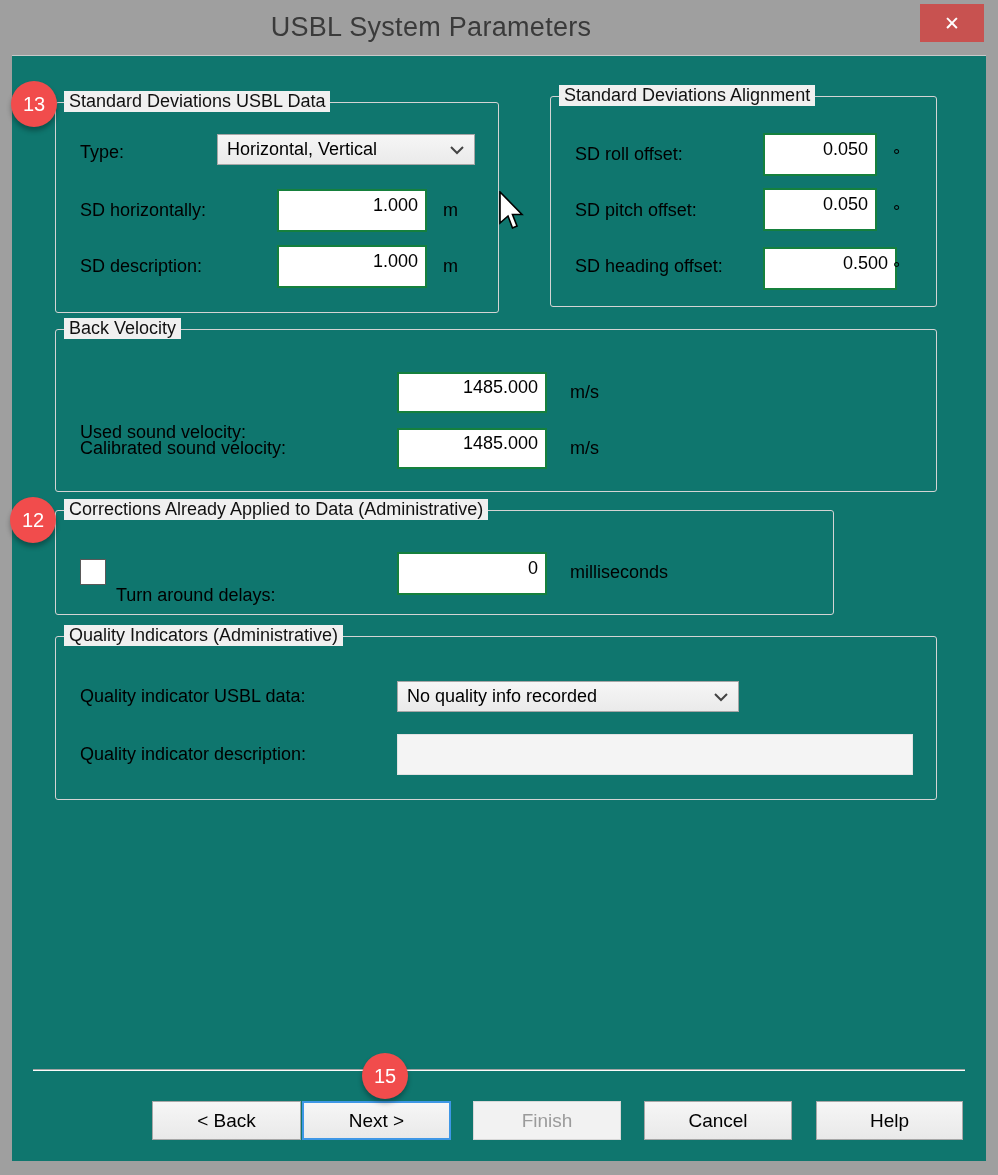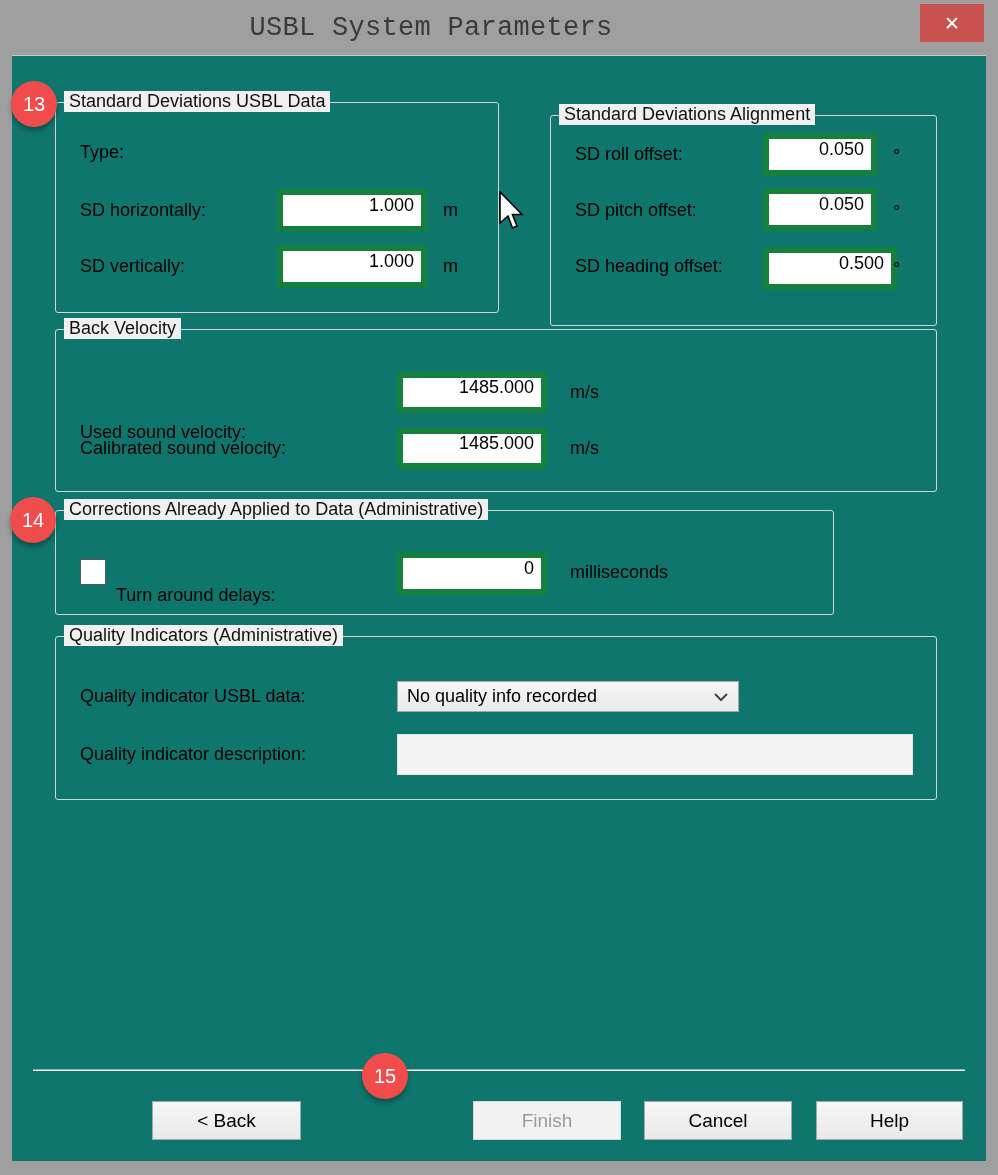--- a/index.html
+++ b/index.html
@@ -7,21 +7,21 @@
   body { font-family: "Liberation Sans", sans-serif; }
 
   .stage {
     position: relative; width: 998px; height: 1175px;
     background: #9f9f9f; overflow: hidden;
   }
 
   
   .titlebar {
     position: absolute; left: 0; top: 0; width: 862px; height: 55px;
-    display: flex; align-items: center; justify-content: center; font-family: Liberation Mono, monospace;
+    display: flex; align-items: center; justify-content: center;
   }
   .title-text { font-size: 27px; color: #3a3a3a; letter-spacing: 0.3px; }
   .close-btn {
     position: absolute; left: 920px; top: 4px; width: 64px; height: 38px;
     background: #c85250; color: #ffffff; border: none;
     display: flex; align-items: center; justify-content: center;
     font-size: 19px; cursor: default;
   }
 
   
@@ -36,21 +36,21 @@
   }
   .groupbox > .group-title {
     position: absolute; top: -12px; left: 8px; background: #f0f0f0;
     padding: 0 5px; font-size: 18px; color: #111; white-space: nowrap;
   }
 
   .fld-label { position: absolute; font-size: 18px; color: #000; white-space: nowrap; }
   .unit { position: absolute; font-size: 18px; color: #000; white-space: nowrap; }
 
   input.textbox {
-    position: absolute; border: 6px solid #15803d; background: #ffffff;
+    position: absolute; border: 2px solid #15803d; background: #ffffff;
     font-family: "Liberation Sans", sans-serif; font-size: 18px;
     text-align: right; padding: 0 7px 10px 4px; color: #000;
   }
   input.textbox.disabled {
     background: #f4f4f4; border: 1px solid #e2e2e2; text-align: left; padding: 0 6px;
   }
 
   .combobox {
     position: absolute; height: 31px; border: 1px solid #a6a6a6;
     background: linear-gradient(180deg, #f6f6f6, #eaeaea);
@@ -102,28 +102,34 @@
   <button class="close-btn">
     <span>✕</span>
   </button>
 
   <div class="content">
 
     <div class="groupbox" style="left:43px; top:47px; width:444px; height:211px;">
       <span class="group-title">Standard Deviations USBL Data</span>
     </div>
     <span class="fld-label" style="left:68px; top:87px;">Type:</span>
+    <div class="combobox" style="left:205px; top:79px; width:258px;">
+      <span>Horizontal, Vertical</span>
+      <svg class="chev" width="14" height="9" viewBox="0 0 14 9">
+        <polyline points="1,1 7,7 13,1" fill="none" stroke="#444" stroke-width="2"></polyline>
+      </svg>
+    </div>
     <span class="fld-label" style="left:68px; top:145px;">SD horizontally:</span>
     <input class="textbox" style="left: 265px; top: 134px; width: 150px; height: 43px;" value="1.000">
     <span class="unit" style="left:431px; top:145px;">m</span>
-    <span class="fld-label" style="left:68px; top:201px;">SD vertically:</span>
+    <span class="fld-label" style="left:68px; top:201px;">SD description:</span>
     <input class="textbox" style="left: 265px; top: 190px; width: 150px; height: 43px;" value="1.000">
     <span class="unit" style="left:431px; top:201px;">m</span>
 
-    <div class="groupbox" style="left:538px; top:60px; width:387px; height:211px;">
+    <div class="groupbox" style="left:538px; top:41px; width:387px; height:211px;">
       <span class="group-title">Standard Deviations Alignment</span>
     </div>
     <span class="fld-label" style="left:563px; top:89px;">SD roll offset:</span>
     <input class="textbox" style="left: 751px; top: 78px; width: 114px; height: 43px;" value="0.050">
     <span class="unit" style="left:881px; top:91px;">°</span>
     <span class="fld-label" style="left:563px; top:145px;">SD pitch offset:</span>
     <input class="textbox" style="left: 751px; top: 133px; width: 114px; height: 43px;" value="0.050">
     <span class="unit" style="left:881px; top:147px;">°</span>
     <span class="fld-label" style="left:563px; top:201px;">SD heading offset:</span>
     <input class="textbox" style="left: 751px; top: 192px; width: 134px; height: 43px;" value="0.500">
@@ -158,32 +164,35 @@
       </svg>
     </div>
     <span class="fld-label" style="left:68px; top:689px;">Quality indicator description:</span>
     <input class="textbox disabled" style="left: 385px; top: 679px; width: 516px; height: 41px;" disabled="" value="">
 
     <div class="divider" style="left:21px; top:1014px; width:932px;"></div>
 
     <button class="btn" style="left:140px; width:149px;">
       <span>&lt; Back</span>
     </button>
+    <button class="btn focused" style="left:290px; width:149px;">
+      <span>Next &gt;</span>
+    </button>
     <button class="btn" style="left:632px; width:148px;">
       <span>Cancel</span>
     </button>
     <button class="btn disabled" style="left:461px; width:148px;">
       <span>Finish</span>
     </button>
     <button class="btn" style="left:804px; width:147px;">
       <span>Help</span>
     </button>
   </div>
 
   <div class="badge" style="left:11px; top:81px;">13</div>
-  <div class="badge" style="left:10px; top:497px;">14</div>
+  <div class="badge" style="left:10px; top:497px;">12</div>
   <div class="badge" style="left:362px; top:1053px;">15</div>
 
   <svg class="cursor" style="left:499px; top:191px;" width="28" height="44" viewBox="0 0 28 44">
     <polygon points="1,1 1,32 9,25 13.5,37 18,35 13.5,23.5 23,23.5" fill="#ffffff" stroke="#000000" stroke-width="1.6"></polygon>
   </svg>
 
 </div>
 
 </body></html>

